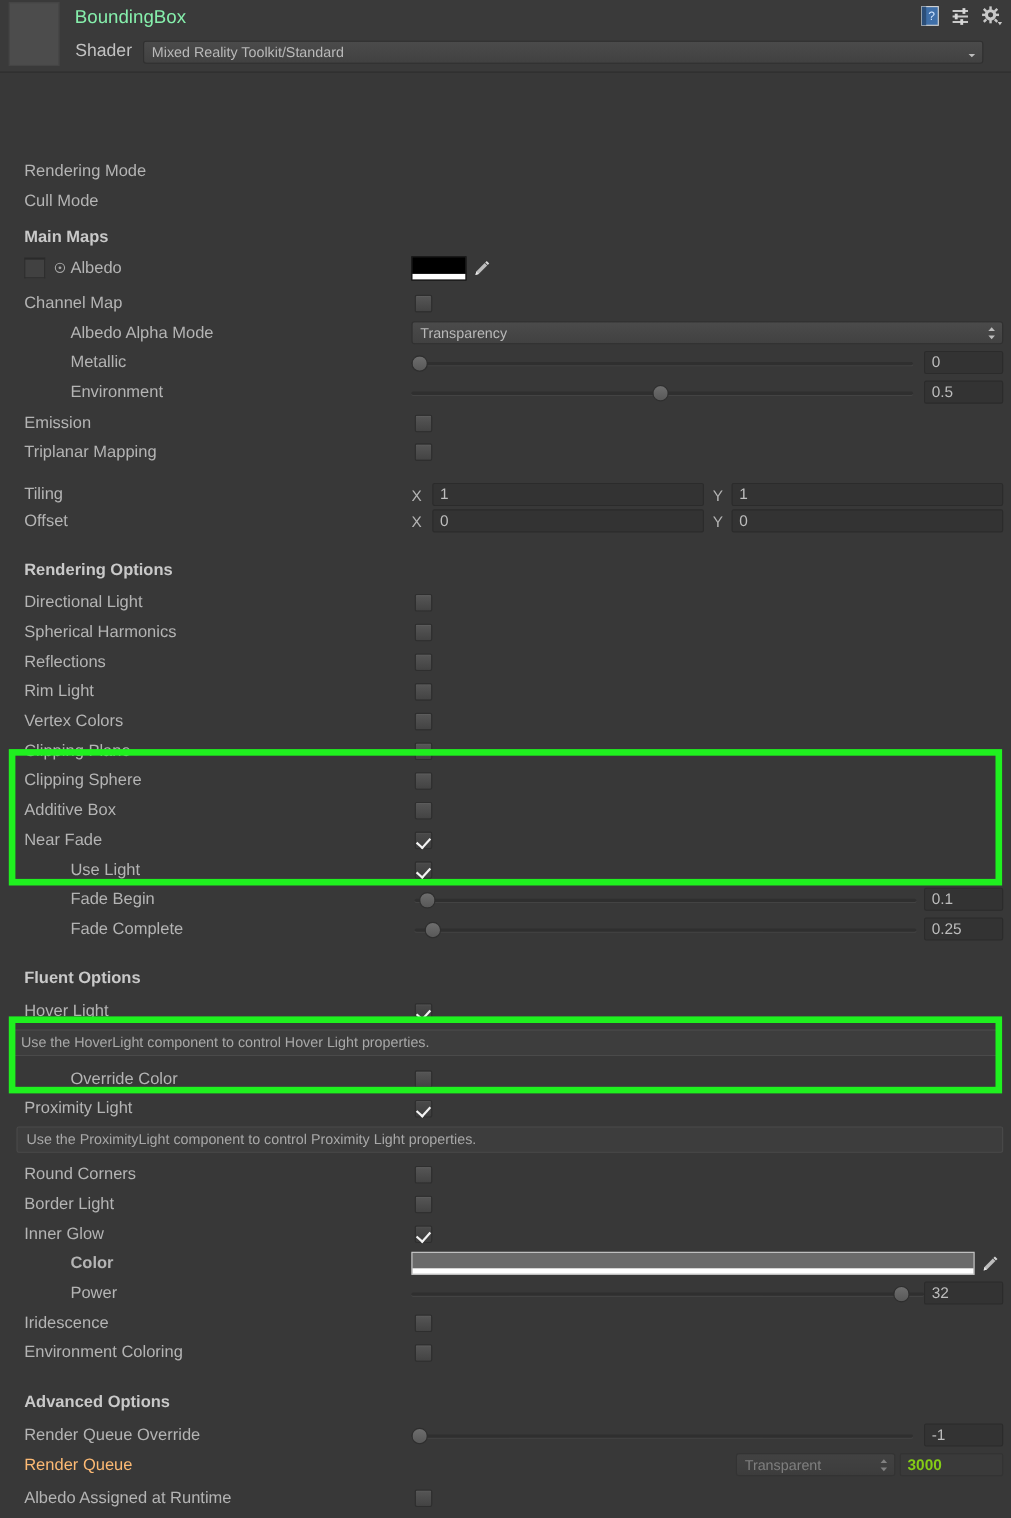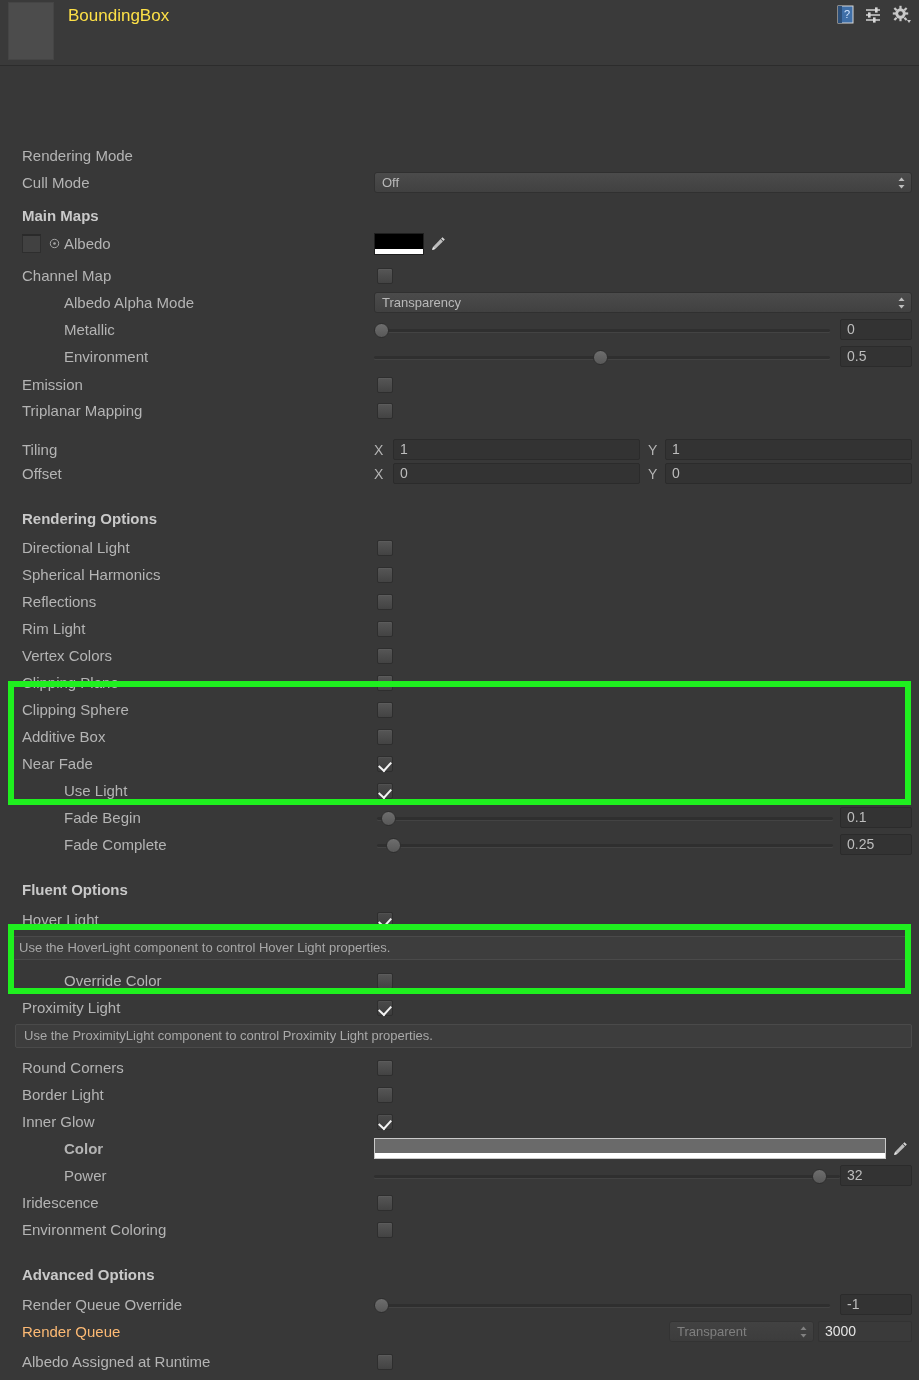--- a/index.html
+++ b/index.html
@@ -18,21 +18,21 @@
     border-bottom: 1px solid #2c2c2c;
   }
   .mat-thumb {
     position: absolute; left: 8px; top: 2px;
     width: 46px; height: 58px;
     background: #4c4c4c;
     border: 1px solid #454545;
   }
   .mat-title {
     position: absolute; left: 68px; top: 6px;
-    font-size: 17px; color: #fde047;
+    font-size: 17px; color: #86efac;
   }
   .hdr-icons {
     position: absolute; right: 8px; top: 5px;
     display: flex; align-items: center; gap: 9px;
   }
   .ico { width: 19px; height: 19px; display: block; }
 
   .shader-row {
     position: absolute; left: 0; top: 34px; right: 0; height: 26px;
     display: flex; align-items: center;
@@ -103,21 +103,21 @@
   
   .field {
     height: 21px;
     background: #333333;
     border: 1px solid #2b2b2b;
     border-radius: 2px;
     color: #bdbdbd; font-size: 14px;
     line-height: 19px; padding-left: 6px;
     overflow: hidden; white-space: nowrap;
   }
-  .field.disabled { color: #e5e5e5; background: #3a3a3a; border-color: #333; }
+  .field.disabled { color: #84cc16; background: #3a3a3a; border-color: #333; font-weight: bold; }
   .axis { width: 14px; text-align: left; color: #b4b4b4; font-size: 14px; }
 
   
   .swatch {
     border: 1px solid #1f1f1f;
     background: #000;
     position: relative;
   }
   .swatch .alpha {
     position: absolute; left: 0; right: 0; bottom: 0; height: 5px; background: #fff;
@@ -184,36 +184,38 @@
           <rect x="12.4" y="12.2" width="2.2" height="3.2" transform="rotate(-45 13.5 13.8)"></rect>
           <rect x="12.4" y="2.6" width="2.2" height="3.2" transform="rotate(45 13.5 4.2)"></rect>
           <rect x="2.4" y="12.2" width="2.2" height="3.2" transform="rotate(45 3.5 13.8)"></rect>
         </g>
         <circle cx="8.5" cy="8.5" r="2.3" fill="#3a3a3a"></circle>
         <path d="M15 15 L19 15 L17 18 Z" fill="#c8c8c8"></path>
       </svg>
     </span>
   </div>
 
+  <div class="shader-row">
+    <div class="shader-label">Shader</div>
+    <div class="popup" style="width:764px;">
+      <span>Mixed Reality Toolkit/Standard</span>
+      <svg class="arrows" viewBox="0 0 9 13">
+        <path d="M1.5 8.5 L7.5 8.5 L4.5 11.5 Z" fill="#bdbdbd"></path>
+      </svg>
+    </div>
+  </div>
 </div>
 
 <div class="content">
 
   <div class="row" style="top:76px;">
     <div class="lbl" style="margin-left:22px;">Rendering Mode</div>
   </div>
   <div class="row" style="top:103px;">
     <div class="lbl" style="margin-left:22px;">Cull Mode</div>
-    <div class="popup" style="position:absolute;left:374px;width:538px;">
-      <span>Off</span>
-      <svg class="arrows" viewBox="0 0 9 13">
-        <path d="M4.5 1 L7.5 4.5 L1.5 4.5 Z" fill="#bdbdbd"></path>
-          <path d="M4.5 12 L7.5 8.5 L1.5 8.5 Z" fill="#bdbdbd"></path>
-      </svg>
-    </div>
   </div>
 
   <div class="row" style="top:136px;">
     <div class="section-title" style="margin-left:22px;">Main Maps</div>
   </div>
 
   <div class="row" style="top:164px;">
     <div class="tex-slot" style="margin-left:22px;"></div>
     <svg width="11" height="11" style="margin-left:8px;" viewBox="0 0 11 11">
       <circle cx="5.5" cy="5.5" r="4.2" fill="none" stroke="#a6a6a6" stroke-width="1"></circle>

